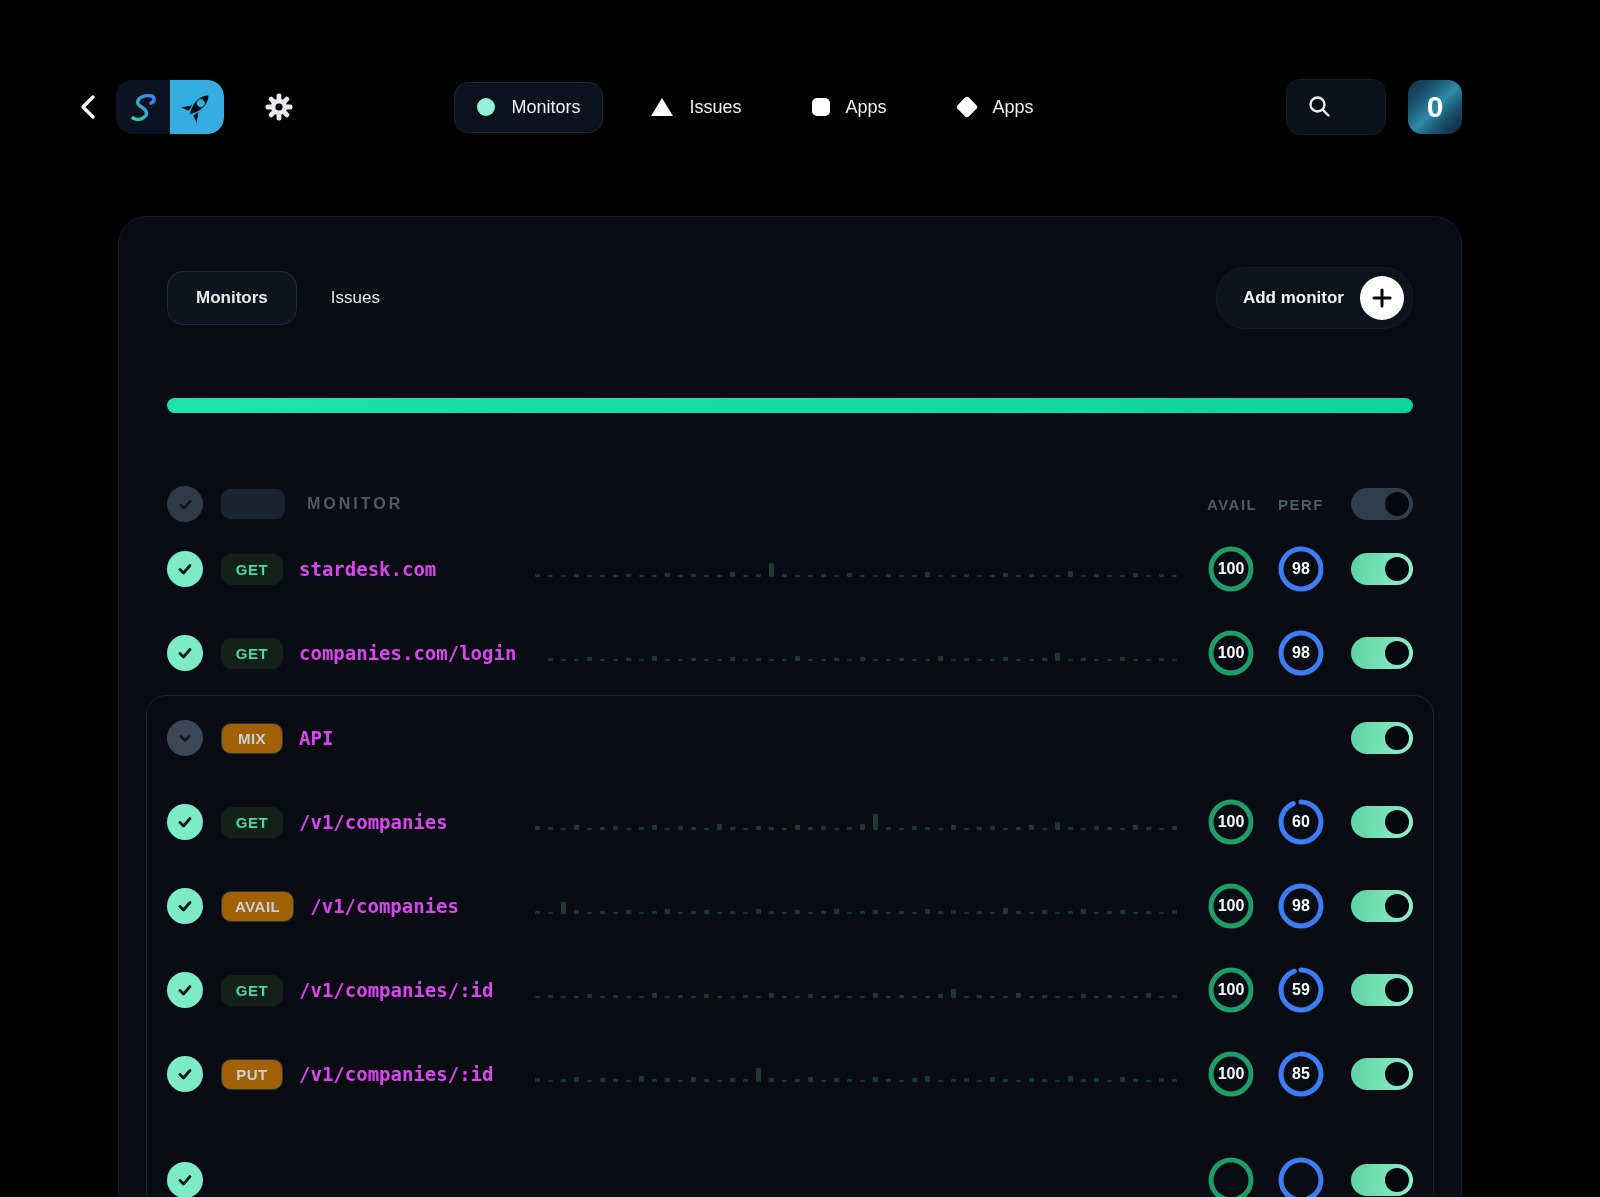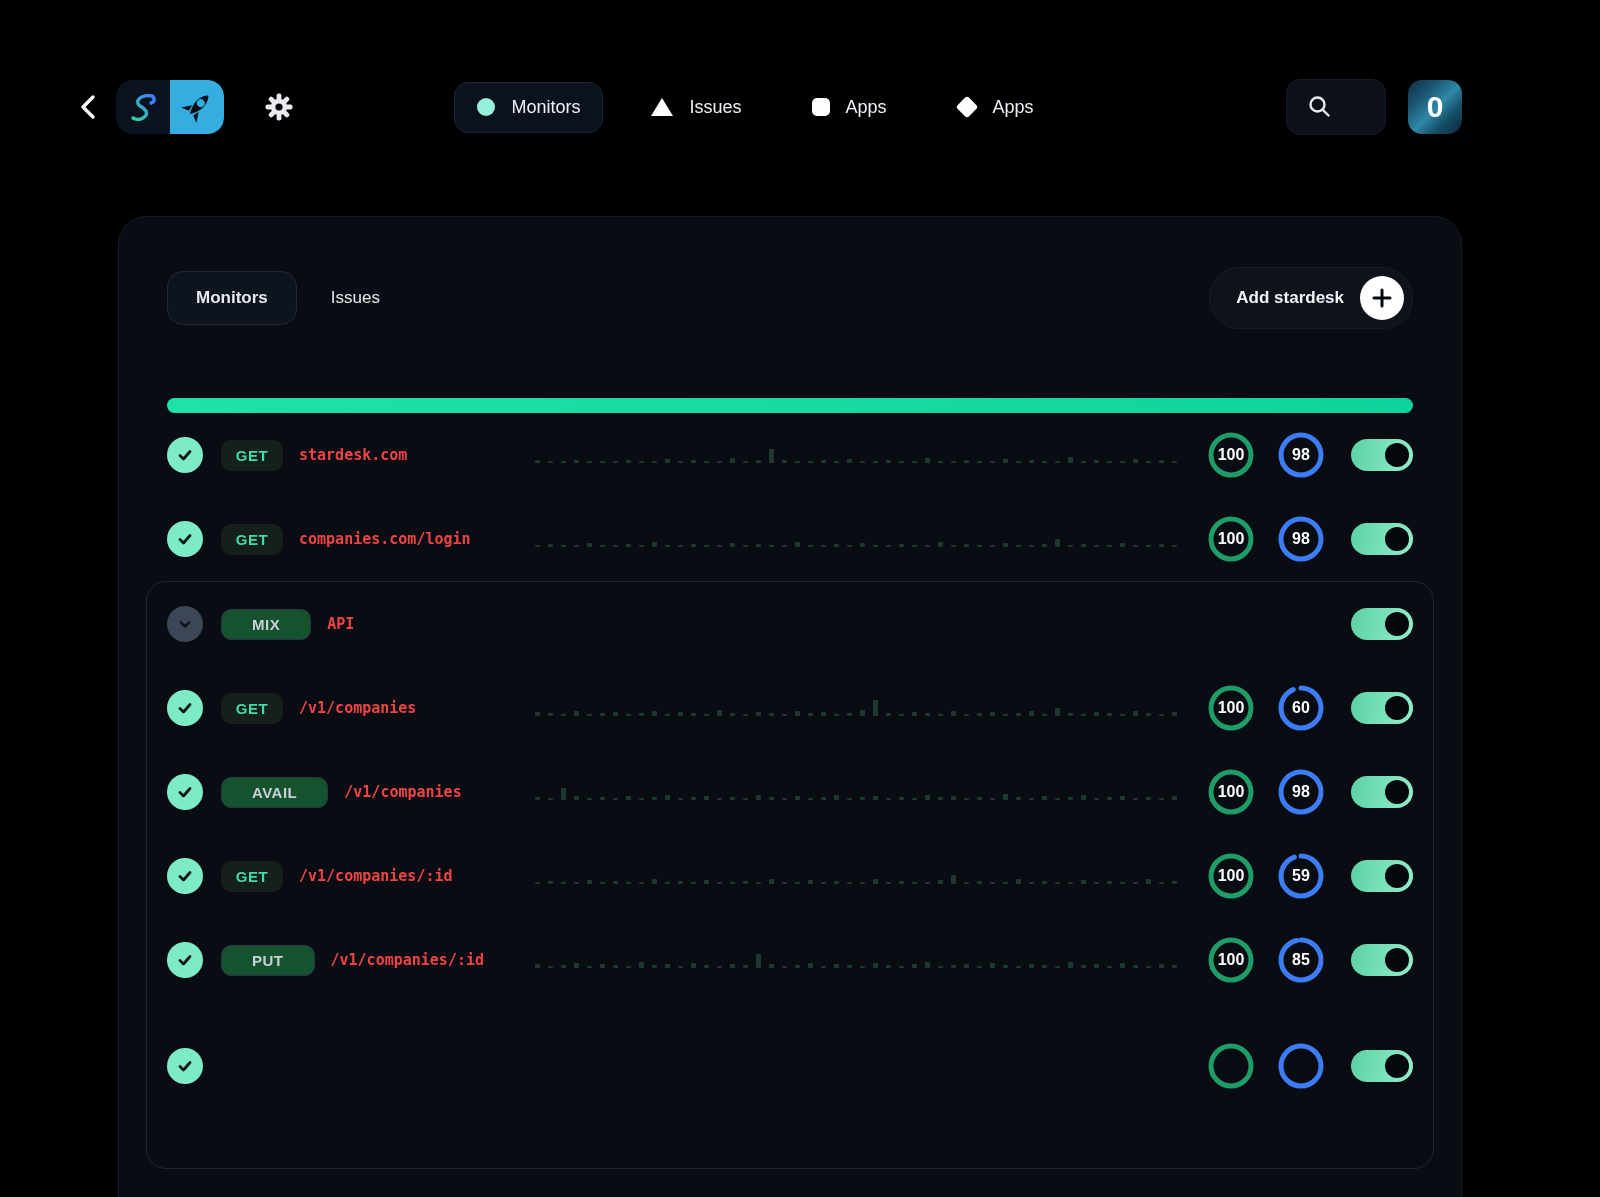--- a/index.html
+++ b/index.html
@@ -56,22 +56,22 @@
   .thead .hcol{width:48px;text-align:center;color:#4f5a68;font-size:15px;font-weight:600;letter-spacing:1.5px;}
   .thead .hcol + .hcol{margin-left:22px;}
   .thead .toggle{margin-left:26px;}
 
   .row{display:flex;align-items:center;height:84px;}
   .check{width:36px;height:36px;border-radius:50%;background:#7debc5;display:flex;align-items:center;justify-content:center;flex:none;}
   .chev-circle{width:36px;height:36px;border-radius:50%;background:#3c4654;display:flex;align-items:center;justify-content:center;flex:none;}
   .badge{margin-left:18px;min-width:62px;text-align:center;padding:7px 14px;border-radius:10px;
          font-size:15px;font-weight:700;letter-spacing:.5px;flex:none;}
   .badge.get{background:#142019;color:#41dca6;}
-  .badge.plain{background:#14532d;border:1px solid #2b3545;color:#c9d0da;padding:6px 30px;}
-  .mname{margin-left:16px;font-family:"DejaVu Sans Mono",monospace;font-weight:700;font-size:15px;color:#ef4444;white-space:nowrap;}
+  .badge.plain{background:#a16207;border:1px solid #2b3545;color:#c9d0da;padding:6px 13px;}
+  .mname{margin-left:16px;font-family:"DejaVu Sans Mono",monospace;font-weight:700;font-size:19px;color:#d946ef;white-space:nowrap;}
   .spark{flex:1;display:flex;align-items:flex-end;justify-content:flex-end;gap:8px;height:24px;
          margin:0 30px;transform:translateY(-4px);min-width:0;overflow:hidden;}
   .spark i{width:5px;flex:none;background:#1e3a30;border-radius:1px;}
   .rings{display:flex;align-items:center;}
   .ringwrap{width:48px;height:48px;position:relative;flex:none;}
   .ringwrap + .ringwrap{margin-left:22px;}
   .ringval{position:absolute;inset:0;display:flex;align-items:center;justify-content:center;
            color:#fff;font-size:16px;font-weight:700;}
   .toggle{width:62px;height:32px;border-radius:16px;position:relative;flex:none;cursor:pointer;}
   .row .toggle{margin-left:26px;}
@@ -172,32 +172,47 @@
   <div class="card">
 
     <div class="tabs-row">
       <div class="tab active">
         <span>Monitors</span>
       </div>
       <div class="tab plain">
         <span>Issues</span>
       </div>
       <div class="add-btn">
-        <span class="lbl">Add stardesk</span>
+        <span class="lbl">Add monitor</span>
         <span class="plus">
           <svg width="22" height="22" viewBox="0 0 22 22">
             <line x1="11" y1="3" x2="11" y2="19" stroke="#05080c" stroke-width="3" stroke-linecap="round"></line>
             <line x1="3" y1="11" x2="19" y2="11" stroke="#05080c" stroke-width="3" stroke-linecap="round"></line>
           </svg>
         </span>
       </div>
     </div>
 
     <div class="progress"></div>
 
+    <div class="thead">
+      <div class="hcheck">
+        <svg width="17" height="17" viewBox="0 0 18 18">
+            <polyline points="4,9.5 7.5,13 14,5.5" fill="none" stroke="#10161e" stroke-width="2.6" stroke-linecap="round" stroke-linejoin="round"></polyline>
+          </svg>
+      </div>
+      <div class="hpill"></div>
+      <div class="hlabel">MONITOR</div>
+      <div class="hspacer"></div>
+      <div class="hcol">AVAIL</div>
+      <div class="hcol">PERF</div>
+      <div class="toggle gray">
+          <div class="knob"></div>
+        </div>
+    </div>
 
     <div id="rows-top">
         <div class="row">
           <div class="check">
             <svg width="18" height="18" viewBox="0 0 18 18">
               <polyline points="4,9.5 7.5,13 14,5.5" fill="none" stroke="#0c1a15" stroke-width="2.8" stroke-linecap="round" stroke-linejoin="round"></polyline>
             </svg>
           </div>
           <div class="badge get">GET</div>
           <div class="mname">stardesk.com</div>

